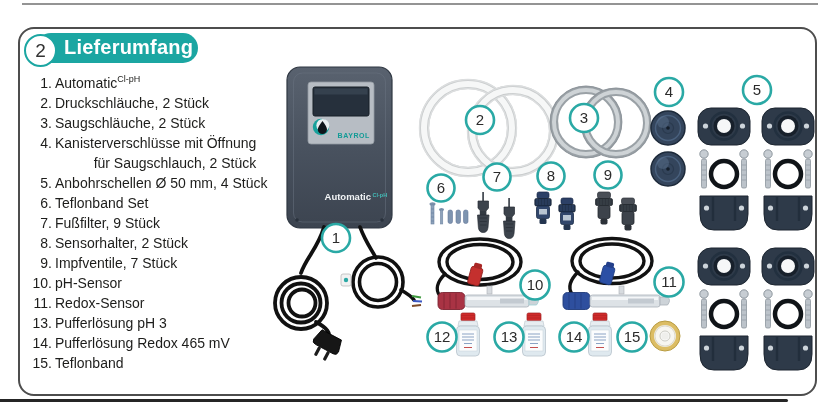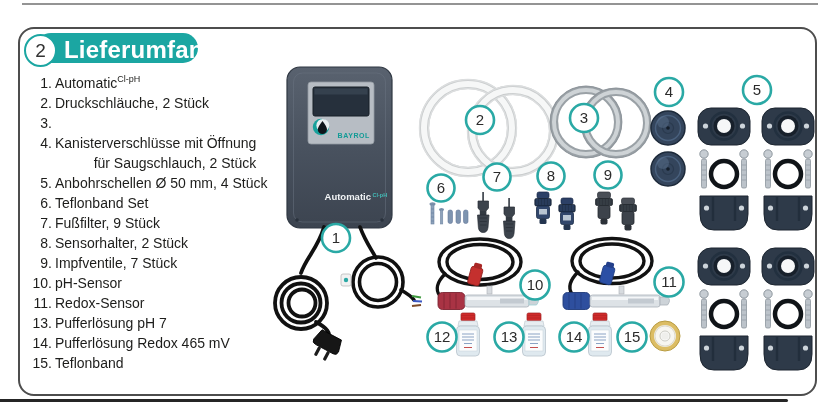--- a/index.html
+++ b/index.html
@@ -5,21 +5,21 @@
   html,body{margin:0;padding:0;}
   body{
     width:836px;height:408px;background:#ffffff;position:relative;overflow:hidden;
     font-family:"Liberation Sans","DejaVu Sans",sans-serif;color:#1e1e1e;
   }
   .top-rule{position:absolute;left:22px;top:3px;width:796px;height:1.5px;background:#949494;}
   .bottom-rule{position:absolute;left:0;top:399px;width:788px;height:2.6px;background:#252525;border-radius:0 3px 3px 0;}
   .content-box{position:absolute;left:18px;top:27px;width:799px;height:369px;border:2px solid #4d4d4d;border-radius:16px;box-sizing:border-box;background:#fff;}
   .header{position:absolute;left:24px;top:33px;width:200px;height:34px;}
   .header .pill{position:absolute;left:12px;top:0;width:162px;height:30px;border-radius:15px;}
-  .header .title{position:absolute;left:40px;top:3px;font-size:24px;font-weight:bold;color:#ffffff;letter-spacing:0.2px;}
+  .header .title{position:absolute;left:40px;top:3px;font-size:20px;font-weight:bold;color:#ffffff;letter-spacing:0.2px;}
   .header .badge{position:absolute;left:0;top:1px;width:29px;height:29px;background:#fff;border-radius:50%;
      text-align:center;line-height:29px;font-size:19px;color:#333;}
   .parts-list{position:absolute;left:28px;top:73px;width:268px;font-size:14px;line-height:20px;color:#1d1d1b;}
   .row{display:flex;}
   .row .num{flex:0 0 24px;width:24px;text-align:right;}
   .row .txt{margin-left:3px;}
   .row sup{font-size:9px;line-height:0;}
   .row .l2{display:block;text-align:right;}
   .illus{position:absolute;left:0;top:0;}
   svg text{font-family:"Liberation Sans","DejaVu Sans",sans-serif;}
@@ -42,20 +42,21 @@
     <span class="txt"><span>Automatic</span><sup>Cl-pH</sup></span>
   </div>
 
   <div class="row">
     <span class="num">2.</span>
     <span class="txt"><span>Druckschläuche, 2 Stück</span></span>
   </div>
 
   <div class="row">
     <span class="num">3.</span>
+    <span class="txt"><span>Saugschläuche, 2 Stück</span></span>
   </div>
 
   <div class="row">
     <span class="num">4.</span>
     <span class="txt"><span>Kanisterverschlüsse mit Öffnung</span><span class="l2">für Saugschlauch, 2 Stück</span></span>
   </div>
 
   <div class="row">
     <span class="num">5.</span>
     <span class="txt"><span>Anbohrschellen Ø 50 mm, 4 Stück</span></span>
@@ -87,21 +88,21 @@
   </div>
 
   <div class="row">
     <span class="num">11.</span>
     <span class="txt"><span>Redox-Sensor</span></span>
   </div>
 
 
   <div class="row">
     <span class="num">13.</span>
-    <span class="txt"><span>Pufferlösung pH 7</span></span>
+    <span class="txt"><span>Pufferlösung pH 3</span></span>
   </div>
 
   <div class="row">
     <span class="num">14.</span>
     <span class="txt"><span>Pufferlösung Redox 465 mV</span></span>
   </div>
 
   <div class="row">
     <span class="num">15.</span>
     <span class="txt"><span>Teflonband</span></span>

